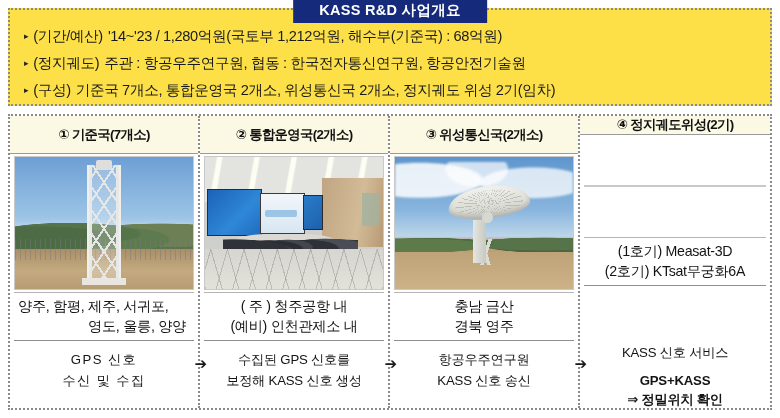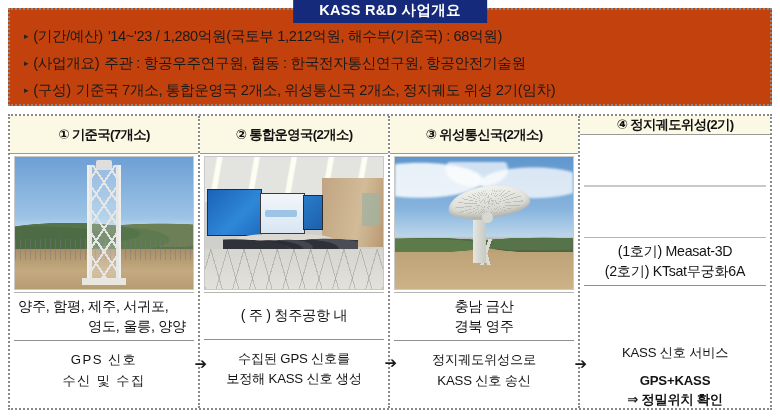--- a/index.html
+++ b/index.html
@@ -25,21 +25,21 @@
 
   
   .summary-panel {
     position: absolute;
     left: 8px;
     top: 8px;
     width: 764px;
     height: 98px;
     box-sizing: border-box;
     border: 2px dotted #8a8a8a;
-    background: #c2410c;
+    background: #fde047;
   }
 
   .title-banner {
     position: absolute;
     left: 50%;
     top: -11px;
     transform: translateX(-50%);
     background: #152a7a;
     color: #ffffff;
     font-size: 14.5px;
@@ -407,21 +407,21 @@
     <div class="bullet-list">
 
       <div class="bullet-row">
         <span class="bullet-mark">▸</span>
         <span class="bullet-key">(기간/예산)</span>
         <span class="bullet-text">'14~'23 / 1,280억원(국토부 1,212억원, 해수부(기준국) : 68억원)</span>
       </div>
 
       <div class="bullet-row">
         <span class="bullet-mark">▸</span>
-        <span class="bullet-key">(사업개요)</span>
+        <span class="bullet-key">(정지궤도)</span>
         <span class="bullet-text">주관 : 항공우주연구원, 협동 : 한국전자통신연구원, 항공안전기술원</span>
       </div>
 
       <div class="bullet-row">
         <span class="bullet-mark">▸</span>
         <span class="bullet-key">(구성)</span>
         <span class="bullet-text">기준국 7개소, 통합운영국 2개소, 위성통신국 2개소, 정지궤도 위성 2기(임차)</span>
       </div>
 
     </div>
@@ -464,20 +464,21 @@
         <div class="screen-a"></div>
         <div class="screen-b"></div>
         <div class="screen-c"></div>
         <div class="table"></div>
         <div class="people"></div>
         <div class="floor"></div>
       </div>
 
       <div class="caption">
         <div class="cap-line">( 주 ) 청주공항 내</div>
+        <div class="cap-line">(예비) 인천관제소 내</div>
       </div>
 
       <div class="func">
         <div class="func-text">
           <div>수집된 GPS 신호를</div>
           <div>보정해 KASS 신호 생성</div>
         </div>
         <div class="flow-arrow">➔</div>
       </div>
     </div>
@@ -495,21 +496,21 @@
         <div class="feed"></div>
       </div>
 
       <div class="caption">
         <div class="cap-line">충남 금산</div>
         <div class="cap-line">경북 영주</div>
       </div>
 
       <div class="func">
         <div class="func-text">
-          <div>정지궤도위성으로</div>
+          <div>항공우주연구원</div>
           <div>KASS 신호 송신</div>
         </div>
         <div class="flow-arrow">➔</div>
       </div>
     </div>
 
     <div class="col col-4">
       <div class="col-header">④ 정지궤도위성(2기)</div>
 
       <div class="photo ph-sat">

